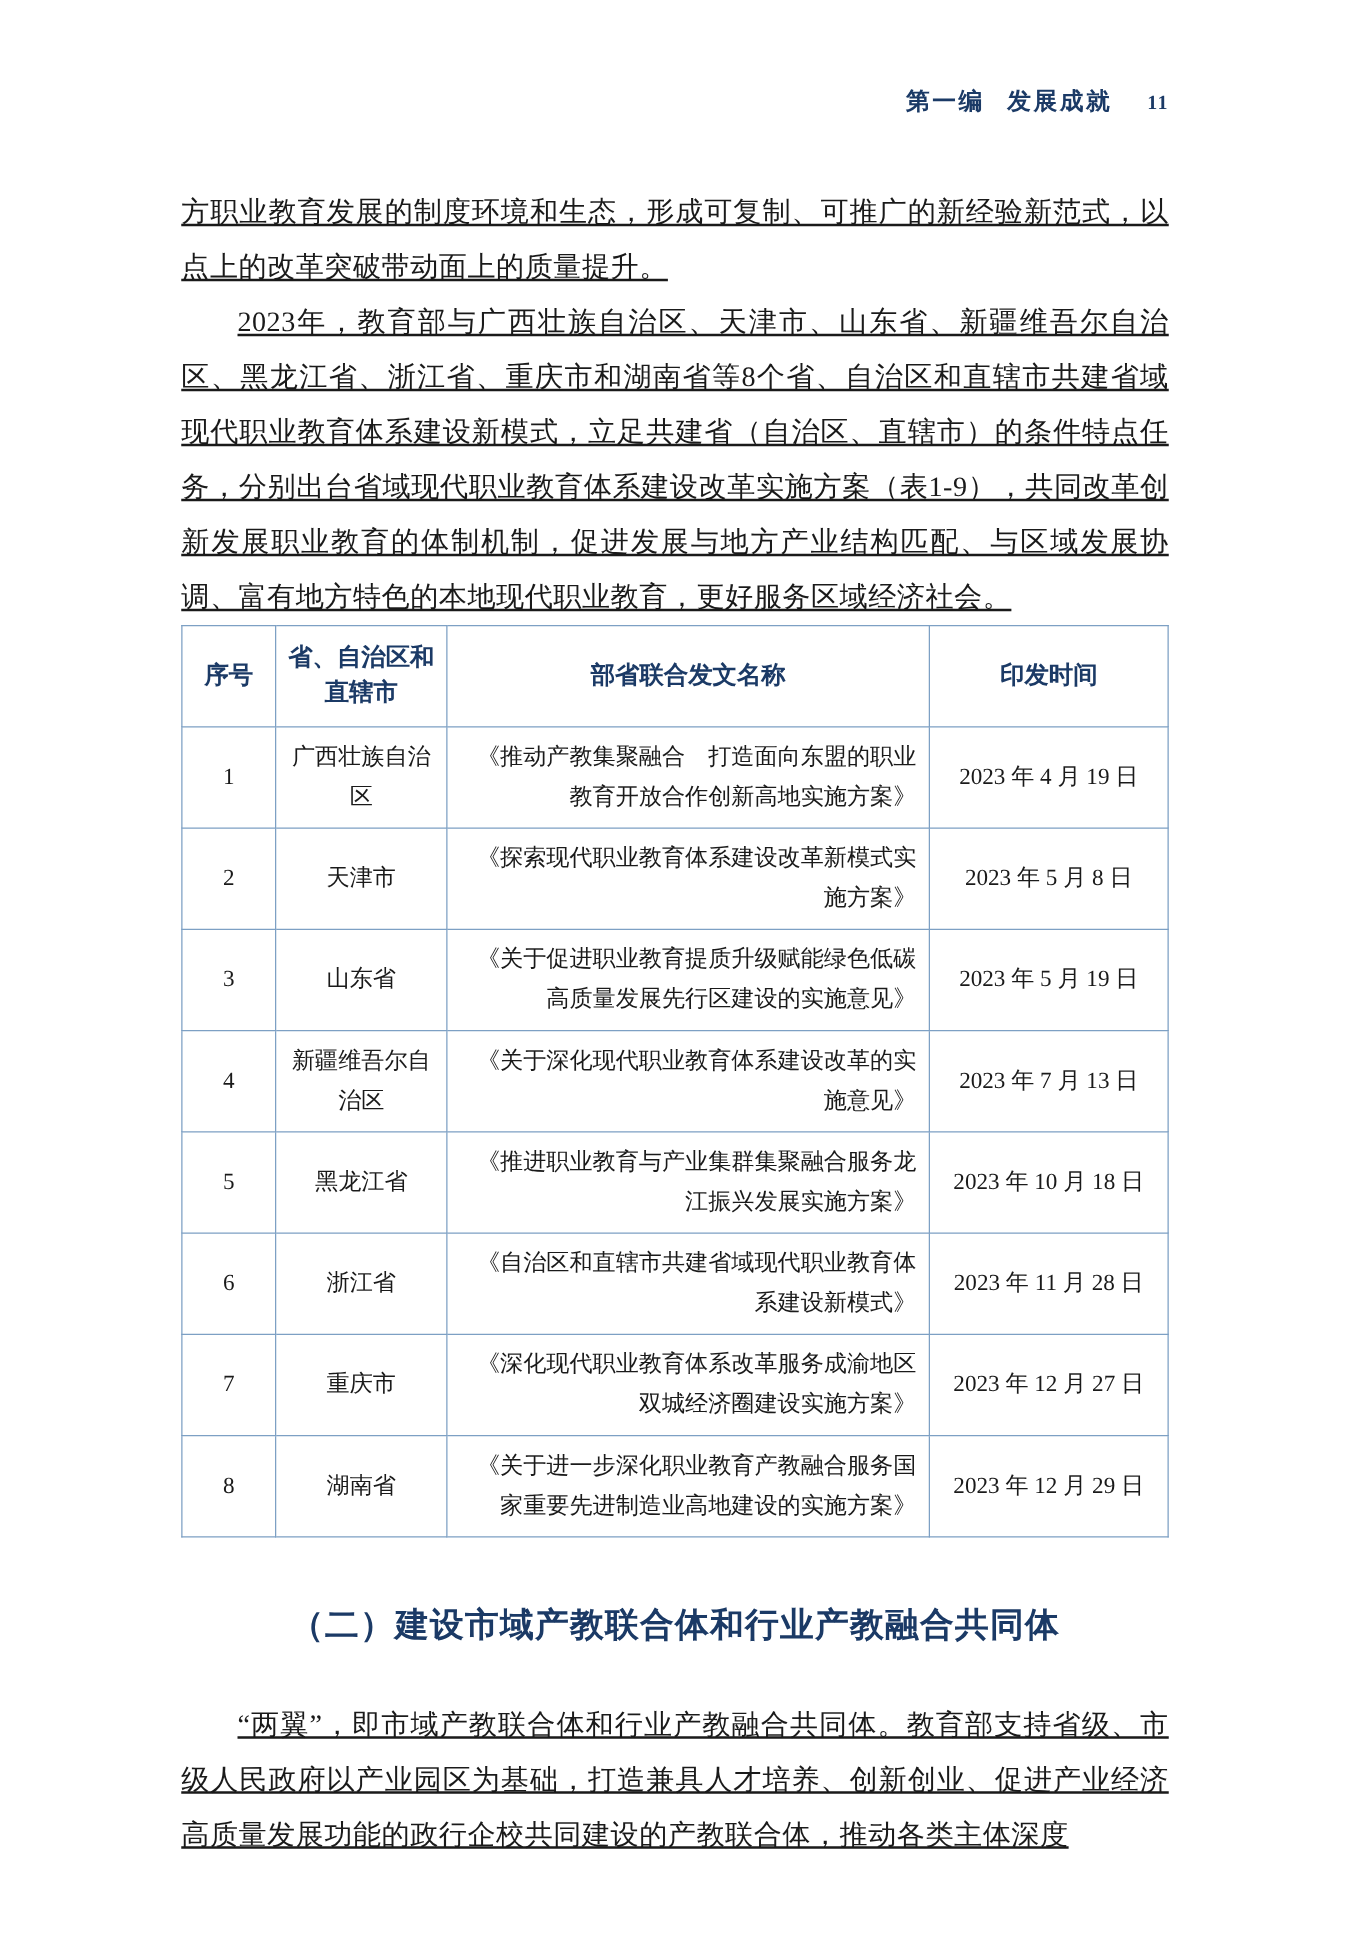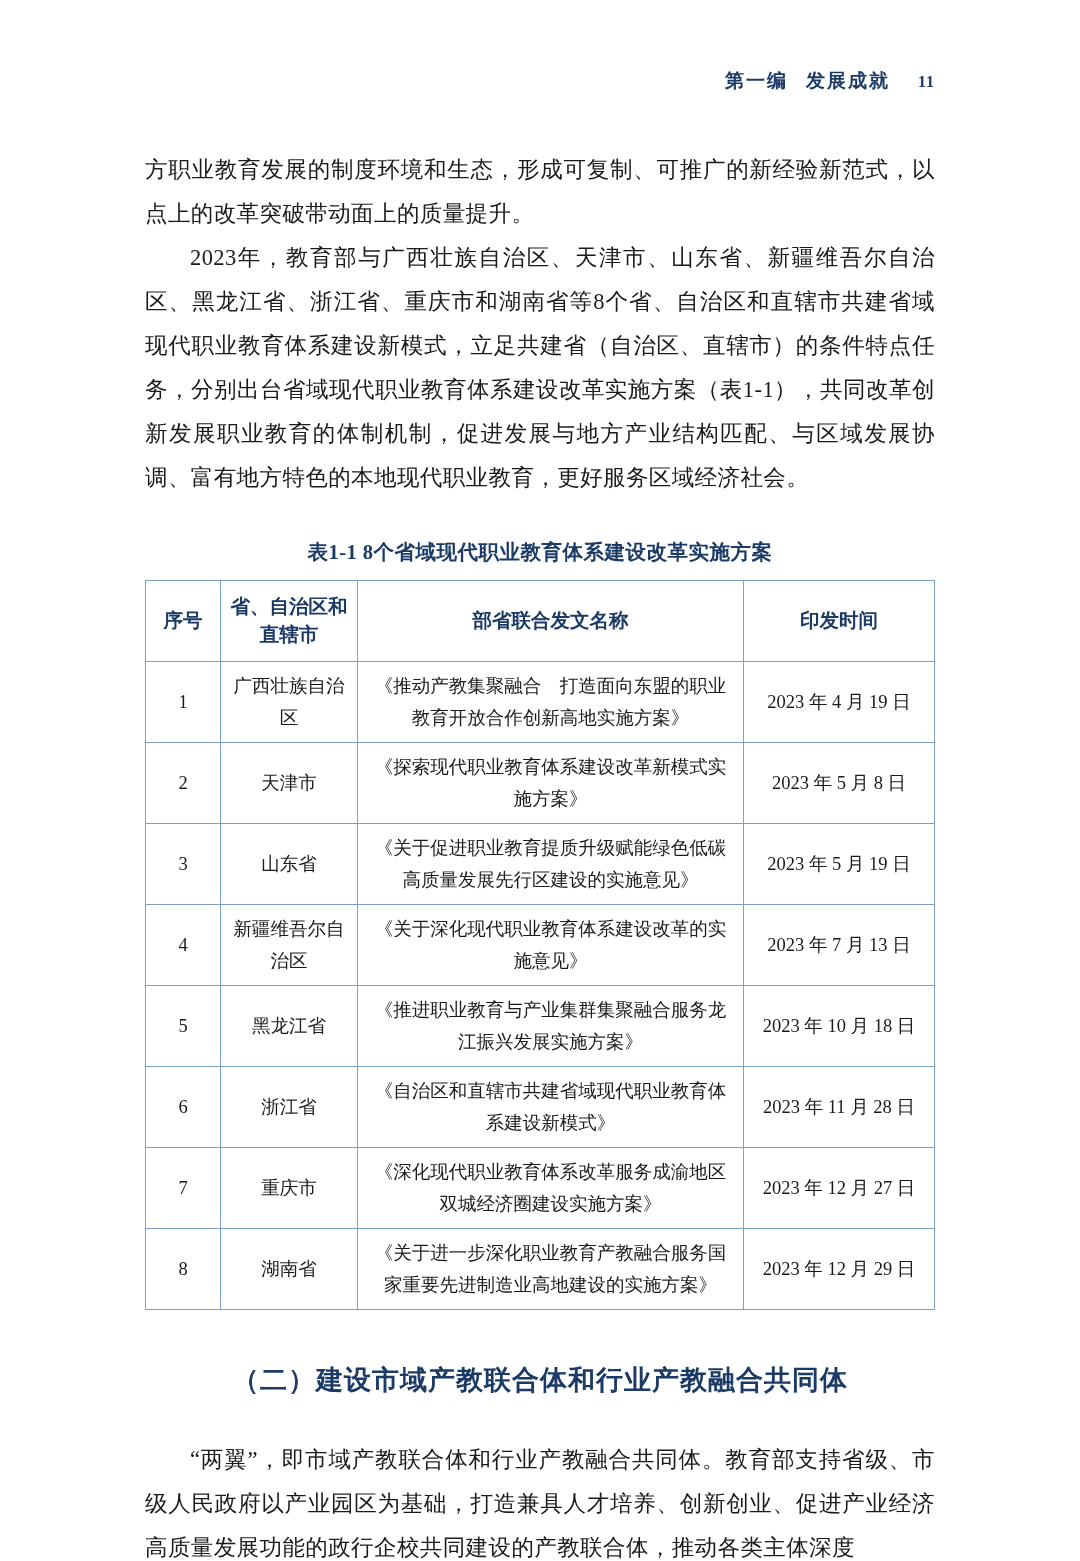--- a/index.html
+++ b/index.html
@@ -44,20 +44,21 @@
     top: 148px;
     width: 790px;
   }
   p.body-text {
     margin: 0 0 0 0;
     font-size: 22.5px;
     line-height: 44px;
     text-align: justify;
     text-justify: inter-ideograph;
     letter-spacing: 0.4px;
+    text-decoration: underline;
   }
   p.indent { text-indent: 45px; }
 
   .table-caption {
     text-align: center;
     font-size: 20.5px;
     font-weight: bold;
     color: #1b3a66;
     margin: 38px 0 14px 0;
     letter-spacing: 0.5px;
@@ -82,21 +83,21 @@
     color: #1b3a66;
     font-size: 19.5px;
     padding: 12px 6px;
     line-height: 28px;
   }
   table.data-table tbody td {
     line-height: 32px;
   }
   td.col-no { text-align: center; width: 62px; }
   td.col-prov { text-align: center; width: 124px; }
-  td.col-doc { text-align: center; padding-left: 12px; padding-right: 12px; }
+  td.col-doc { text-align: right; padding-left: 12px; padding-right: 12px; }
   td.col-date { text-align: center; width: 178px; }
   th.col-no { width: 62px; }
   th.col-prov { width: 124px; }
   th.col-date { width: 178px; }
 
   h2.section-title {
     text-align: center;
     color: #1b3a66;
     font-size: 27px;
     font-weight: bold;
@@ -112,23 +113,22 @@
 
   <div class="header">
     <span class="hdr-sec">第一编</span>
     <span class="hdr-title">发展成就</span>
     <span class="hdr-page">11</span>
   </div>
 
   <div class="content">
 
     <p class="body-text">方职业教育发展的制度环境和生态，形成可复制、可推广的新经验新范式，以点上的改革突破带动面上的质量提升。</p>
-    <p class="body-text indent">2023年，教育部与广西壮族自治区、天津市、山东省、新疆维吾尔自治区、黑龙江省、浙江省、重庆市和湖南省等8个省、自治区和直辖市共建省域现代职业教育体系建设新模式，立足共建省（自治区、直辖市）的条件特点任务，分别出台省域现代职业教育体系建设改革实施方案（表1-1），共同改革创新发展职业教育的体制机制，促进发展与地方产业结构匹配、与区域发展协调、富有地方特色的本地现代职业教育，更好服务区域经济社会。</p>
+    <p class="body-text indent">2023年，教育部与广西壮族自治区、天津市、山东省、新疆维吾尔自治区、黑龙江省、浙江省、重庆市和湖南省等8个省、自治区和直辖市共建省域现代职业教育体系建设新模式，立足共建省（自治区、直辖市）的条件特点任务，分别出台省域现代职业教育体系建设改革实施方案（表1-9），共同改革创新发展职业教育的体制机制，促进发展与地方产业结构匹配、与区域发展协调、富有地方特色的本地现代职业教育，更好服务区域经济社会。</p>
 
-    <div class="table-caption">表1-1 8个省域现代职业教育体系建设改革实施方案</div>
 
     <table class="data-table">
       <thead>
         <tr>
           <th class="col-no">序号</th>
           <th class="col-prov">省、自治区和直辖市</th>
           <th class="col-doc">部省联合发文名称</th>
           <th class="col-date">印发时间</th>
         </tr>
       </thead>

